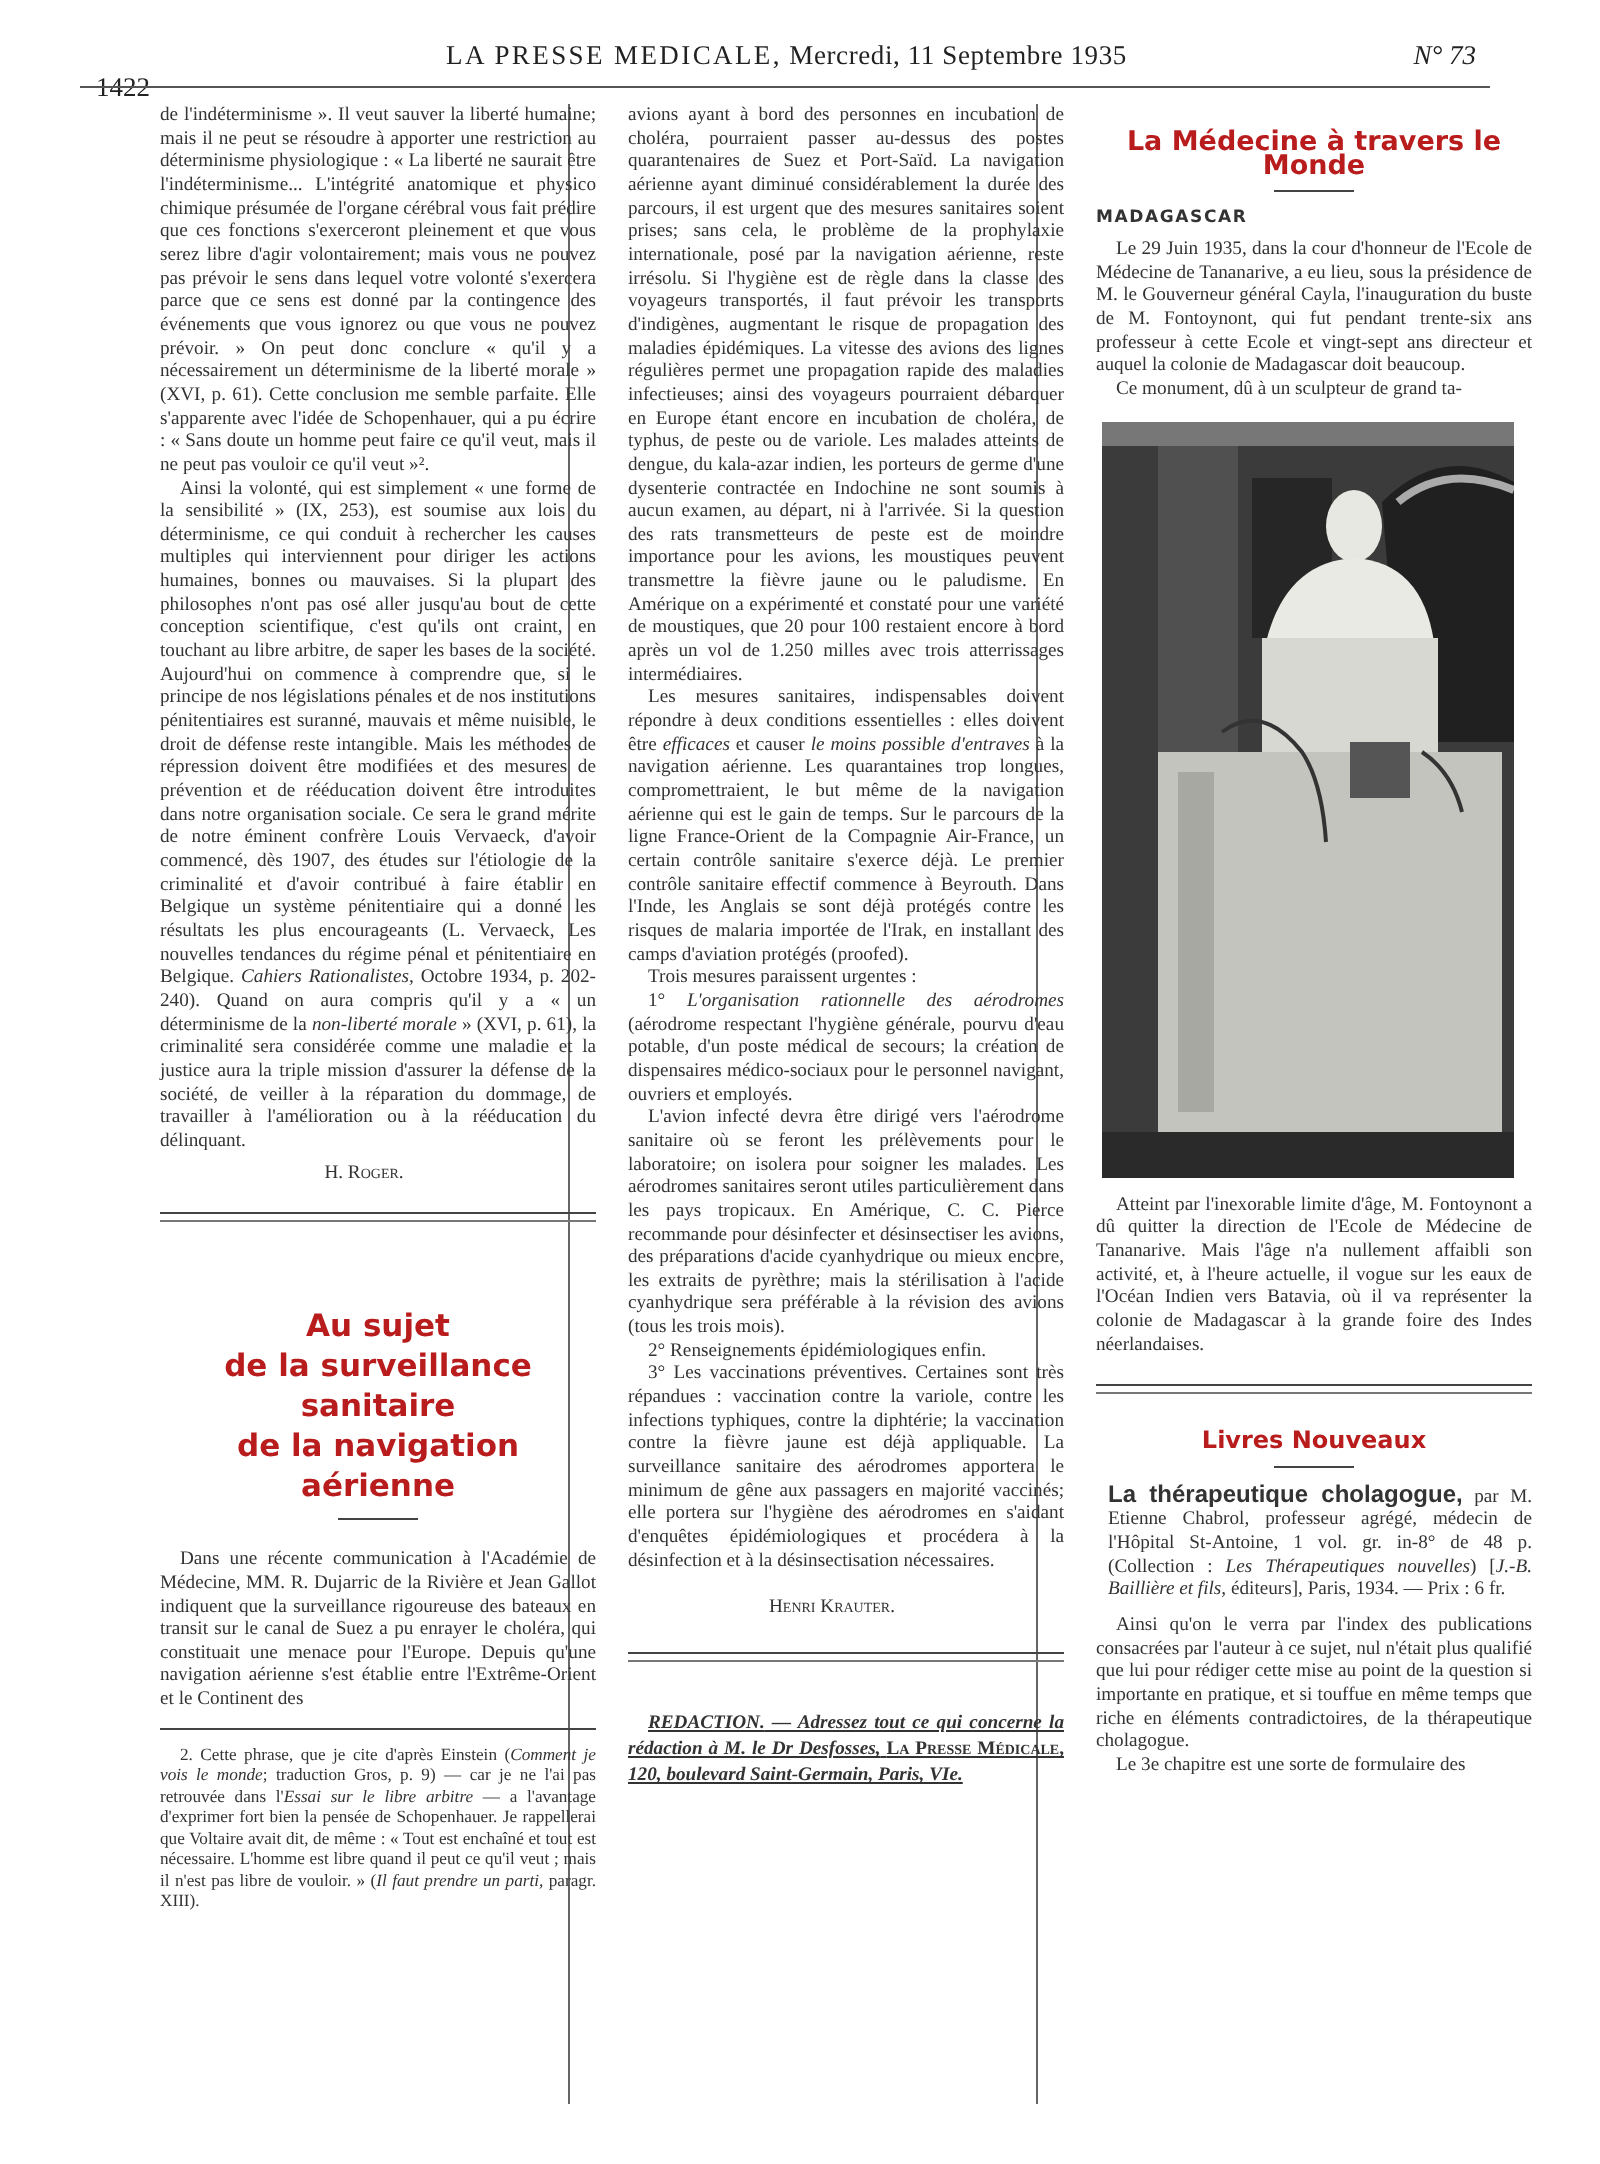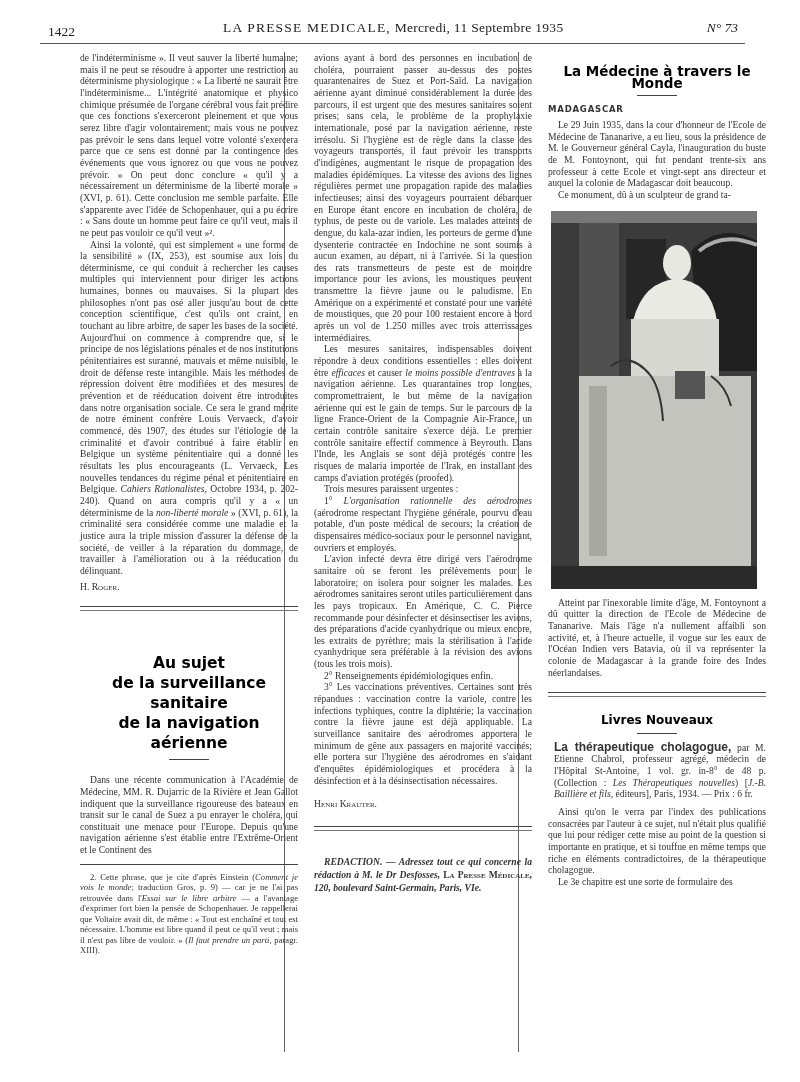--- a/index.html
+++ b/index.html
@@ -1,43 +1,43 @@
 <!DOCTYPE html>
 <html><head>
 <meta charset="utf-8">
 <style>
   html, body { margin: 0; padding: 0; background: #ffffff; }
   body { width: 800px; height: 1082px; position: relative; overflow: hidden; color: #2a2a2a;
          font-family: "DejaVu Serif", "Liberation Serif", serif; }
   .header { position: absolute; left: 48px; top: 20px; width: 690px; height: 22px;
             font-family: "Liberation Serif", serif; font-size: 13.5px; color: #222; }
-  .header .pg { position: absolute; left: 0; top: 4px; }
+  .header .pg { position: absolute; left: 0; top: 16px; }
   .header .title { position: absolute; left: 175px; top: 0; letter-spacing: 0.3px; }
   .header .title .paper { letter-spacing: 1.2px; }
   .header .num { position: absolute; right: 0; top: 0; font-style: italic; }
   .header-rule { position: absolute; left: 40px; top: 43px; width: 705px; height: 0;
                  border-top: 1.5px solid #555; }
   .col { position: absolute; top: 52px; font-family: "Liberation Serif", serif; font-size: 9.6px;
          line-height: 11.65px; text-align: justify; color: #333; margin-left: 22px; }
   .col p { margin: 0; text-indent: 10px; }
   .col p.noindent { text-indent: 0; }
   .col1 { left: 58px; width: 218px; }
   .col2 { left: 292px; width: 218px; }
   .col3 { left: 526px; width: 218px; }
   .vrule { position: absolute; width: 0; border-left: 1px solid #666; }
-  .sig { text-align: left; font-variant: small-caps; margin-top: 4px; padding-right: 14px; font-family: Liberation Serif, serif; }
+  .sig { text-align: center; font-variant: small-caps; margin-top: 4px; padding-right: 14px; font-family: Liberation Serif, serif; }
   .dblrule { height: 3px; border-top: 1.5px solid #444; border-bottom: 1px solid #777; margin: 0; }
   .sec-title { font-family: "DejaVu Sans", sans-serif; font-weight: bold; text-align: center;
-               color: #000000; }
+               color: #b91c1c; }
   .shortrule { width: 40px; border-top: 1.2px solid #444; margin: 6px auto 8px; }
   .subhead { font-family: "DejaVu Sans", sans-serif; font-weight: bold; font-size: 8.5px;
              letter-spacing: 0.8px; margin: 4px 0 3px; }
   .footnote { font-size: 8.6px; line-height: 10.5px; }
   .fnrule { border-top: 1.5px solid #444; margin: 8px 0 7px; }
-  .redaction { font-style: italic; font-weight: bold; font-size: 9.6px; line-height: 13px; margin-top: 0; }
+  .redaction { font-style: italic; font-weight: bold; font-size: 9.6px; line-height: 13px; margin-top: 0; text-decoration: underline; }
   .redaction .sc { font-variant: small-caps; font-style: normal; }
   .photo { width: 206px; height: 378px; margin: 10px 0 8px 3px; position: relative; overflow: hidden;
            background: linear-gradient(90deg, #3a3a3a 0%, #5c5c5c 14%, #4a4a4a 26%, #2f2f2f 40%, #3a3a3a 60%, #262626 78%, #4a4a4a 100%); }
   .bookentry { text-indent: -6px; padding-left: 6px; }
   i { font-style: italic; }
 </style>
 </head>
 <body>
 
 <div class="header">

